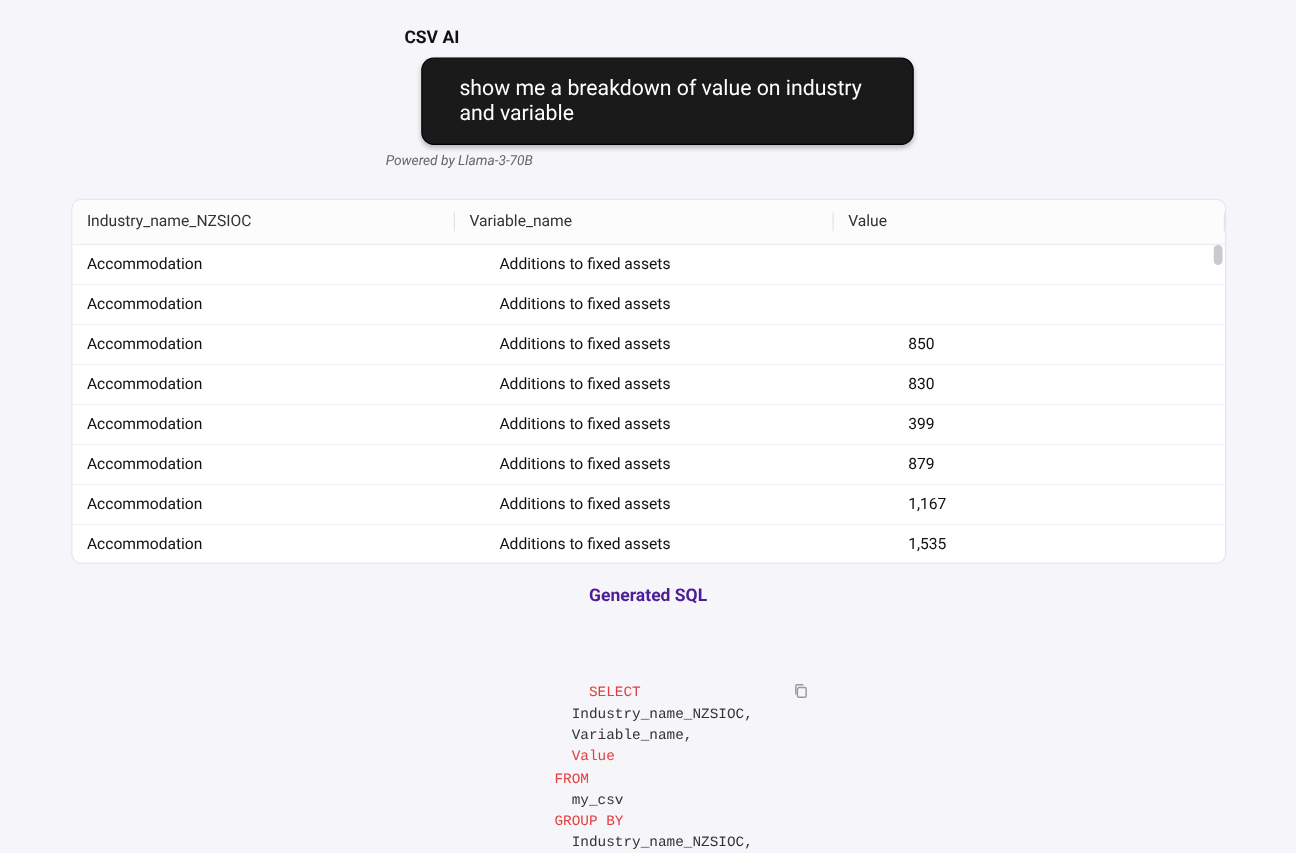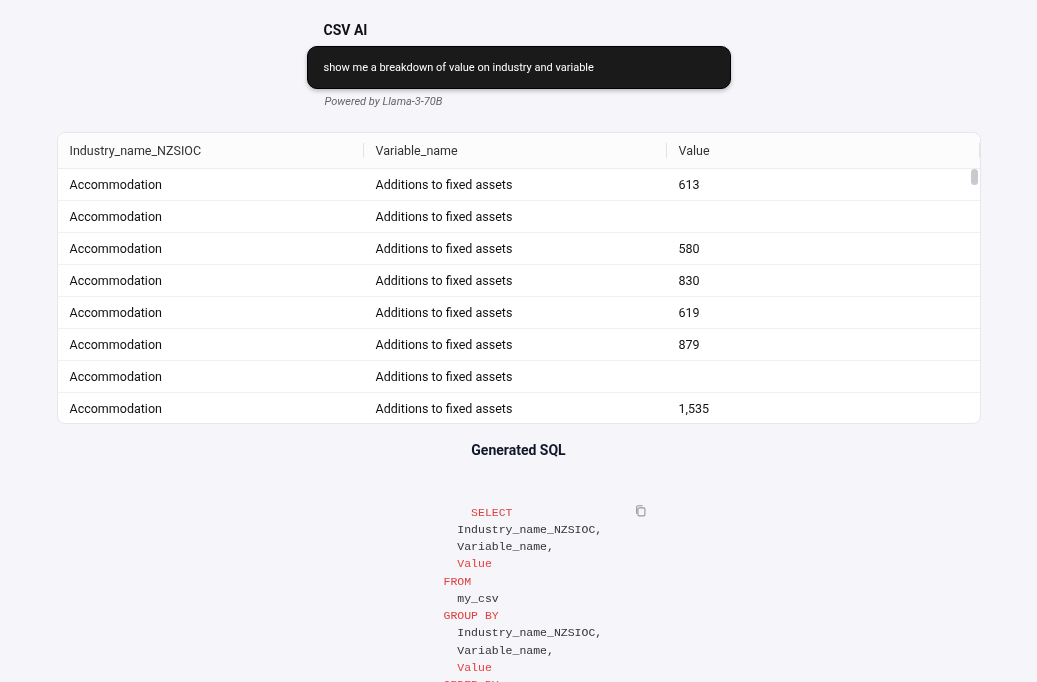--- a/index.html
+++ b/index.html
@@ -26,31 +26,32 @@
     font-weight: 700;
     font-size: 14px;
     color: #111;
     margin-bottom: 8px;
     margin-left: 17px;
   }
   .query-box {
     background: #1a1a1a;
     color: #fff;
     border-radius: 10px;
-    padding: 14px 16px;
-    font-size: 11px;
+    padding: 14px 30px;
+    font-size: 17px;
     box-shadow: 0 2px 4px rgba(0,0,0,0.25);
     border: 1px solid #000;
+    margin-left: 30px;
   }
   .powered-by {
     font-style: italic;
     color: #666;
     font-size: 11px;
     margin-top: 6px;
-    margin-left: 18px;
+    margin-left: 2px;
   }
   .table-wrap {
     width: 924px;
     background: #fff;
     border: 1px solid #e7e6ea;
     border-radius: 8px;
     overflow: hidden;
     position: relative;
     margin-bottom: 18px;
   }
@@ -84,41 +85,42 @@
   .tbody {
     max-height: 254px;
     overflow: hidden;
   }
   .tr {
     display: flex;
     border-bottom: 1px solid #f0f0f2;
     height: 32px;
     align-items: center;
     font-size: 12.5px;
+    gap: 24px;
   }
   .td { padding: 0 12px; }
   .scroll-thumb {
     position: absolute;
     right: 2px;
     top: 36px;
     width: 7px;
     height: 16px;
     background: #c9c9cf;
     border-radius: 4px;
   }
   .sql-section {
     width: 150px;
     margin-left: 0;
     position: relative;
   }
   .sql-title {
     font-weight: 700;
     font-size: 14px;
-    color: #0f172a;
-    margin-bottom: 11px;
+    color: #4c1d95;
+    margin-bottom: 26px;
     text-align: center;
     white-space: nowrap;
   }
   .sql-code {
     font-family: "SFMono-Regular", Consolas, "Liberation Mono", Menlo, monospace;
     font-size: 11.5px;
     line-height: 1.5;
     color: #333;
     white-space: pre;
     position: relative;
@@ -159,49 +161,49 @@
       </div>
       <div class="th col3">
         <span>Value</span>
         <span class="th-sep"></span>
       </div>
     </div>
     <div class="tbody" id="tbody">
         <div class="tr">
           <div class="td col1">Accommodation</div>
           <div class="td col2">Additions to fixed assets</div>
-          <div class="td col3">613</div>
-        </div>
-        <div class="tr">
-          <div class="td col1">Accommodation</div>
-          <div class="td col2">Additions to fixed assets</div>
-        </div>
-        <div class="tr">
-          <div class="td col1">Accommodation</div>
-          <div class="td col2">Additions to fixed assets</div>
-          <div class="td col3">580</div>
+        </div>
+        <div class="tr">
+          <div class="td col1">Accommodation</div>
+          <div class="td col2">Additions to fixed assets</div>
+        </div>
+        <div class="tr">
+          <div class="td col1">Accommodation</div>
+          <div class="td col2">Additions to fixed assets</div>
+          <div class="td col3">850</div>
         </div>
         <div class="tr">
           <div class="td col1">Accommodation</div>
           <div class="td col2">Additions to fixed assets</div>
           <div class="td col3">830</div>
         </div>
         <div class="tr">
           <div class="td col1">Accommodation</div>
           <div class="td col2">Additions to fixed assets</div>
-          <div class="td col3">619</div>
+          <div class="td col3">399</div>
         </div>
         <div class="tr">
           <div class="td col1">Accommodation</div>
           <div class="td col2">Additions to fixed assets</div>
           <div class="td col3">879</div>
         </div>
         <div class="tr">
           <div class="td col1">Accommodation</div>
           <div class="td col2">Additions to fixed assets</div>
+          <div class="td col3">1,167</div>
         </div>
         <div class="tr">
           <div class="td col1">Accommodation</div>
           <div class="td col2">Additions to fixed assets</div>
           <div class="td col3">1,535</div>
         </div>
       </div>
     <div class="scroll-thumb"></div>
   </div>
 

